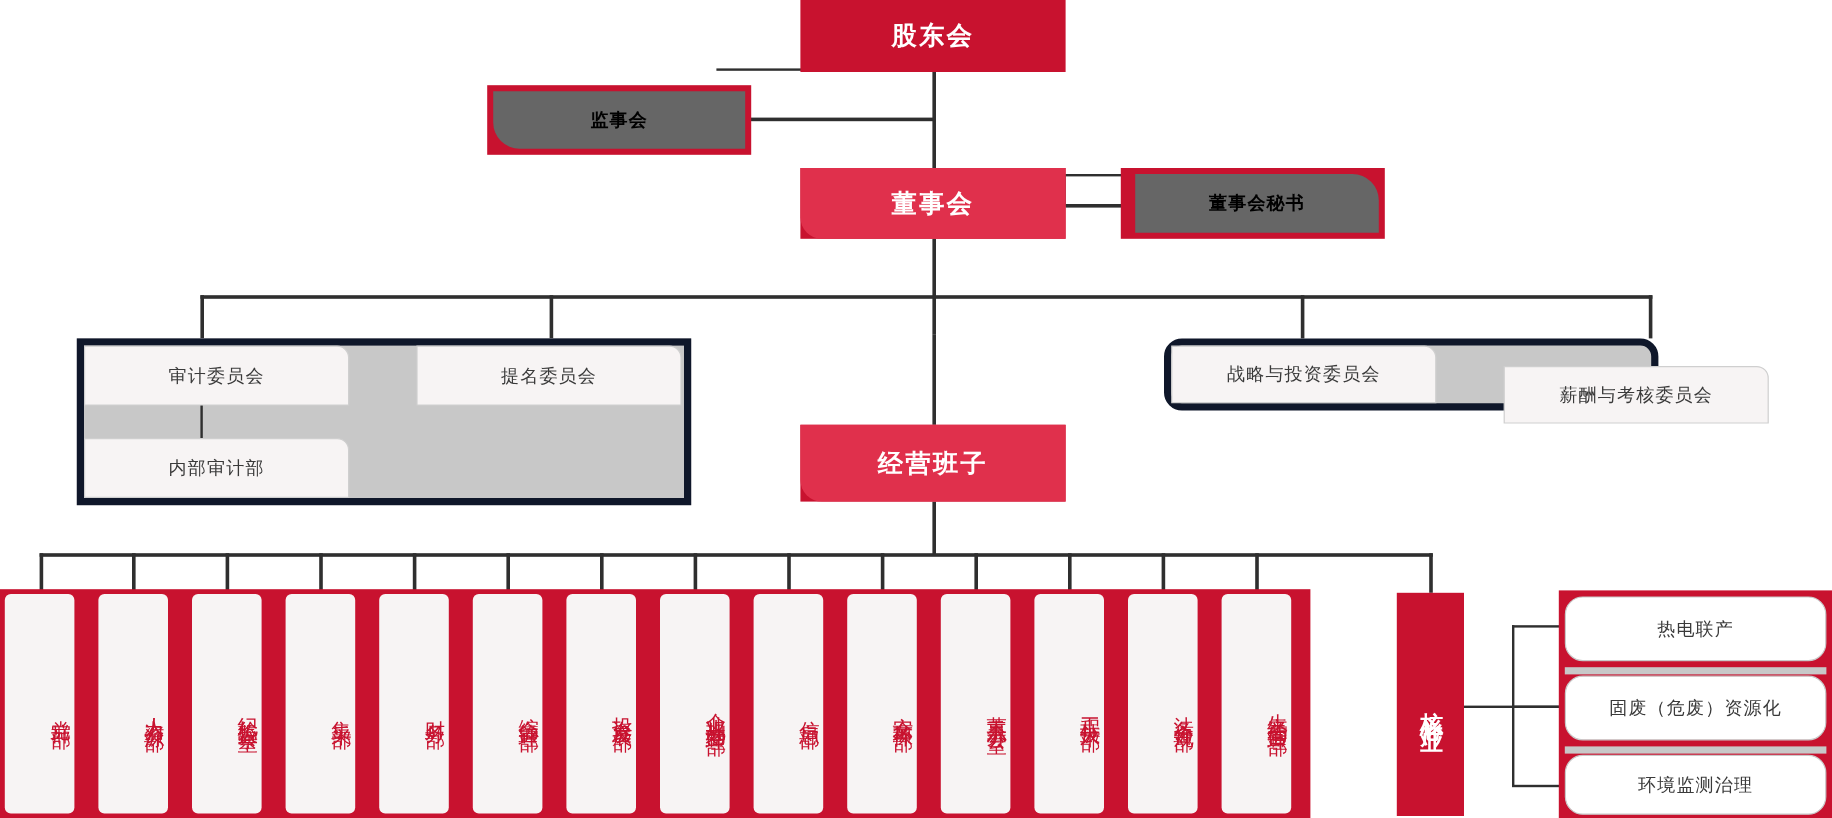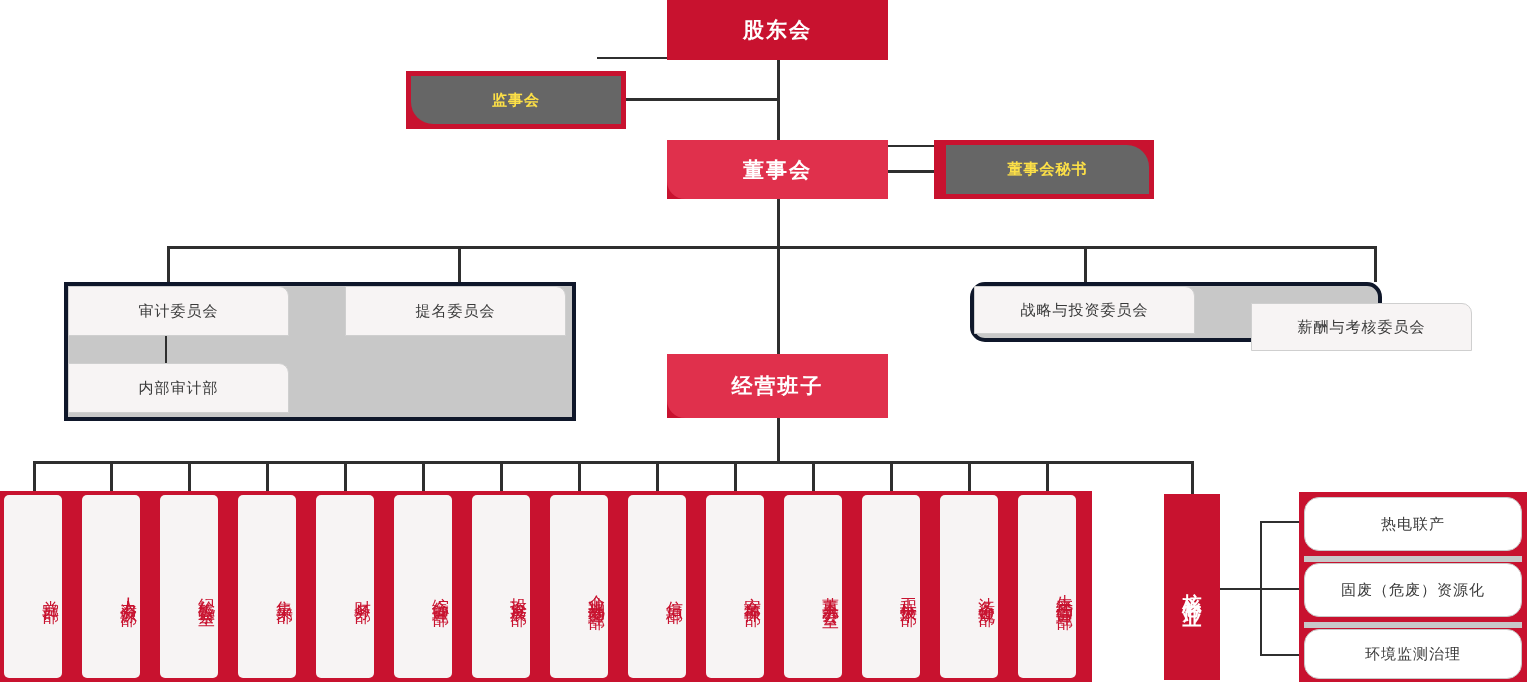--- a/index.html
+++ b/index.html
@@ -73,36 +73,36 @@
   }
   .block-gray-frame > .inner {
     width: 100%;
     height: 100%;
     box-sizing: border-box;
     background: #666666;
     border-radius: 0 0 0 22px;
     display: flex;
     align-items: center;
     justify-content: center;
-    color: #fde047;
+    color: #000000;
     font-weight: bold;
     font-size: 15px;
     letter-spacing: 1px;
   }
   
   .block-gray-frame.tr > .inner {
     border-radius: 0 22px 0 0;
   }
 
   
   .group-box {
     position: absolute;
     box-sizing: border-box;
     background: #C8C8C8;
-    border: 4px solid #0f172a;
+    border: 6px solid #0f172a;
   }
 
   
   .card-white {
     position: absolute;
     box-sizing: border-box;
     background: #F7F4F4;
     border: 1px solid #cfcfcf;
     border-radius: 3px;
     display: flex;

